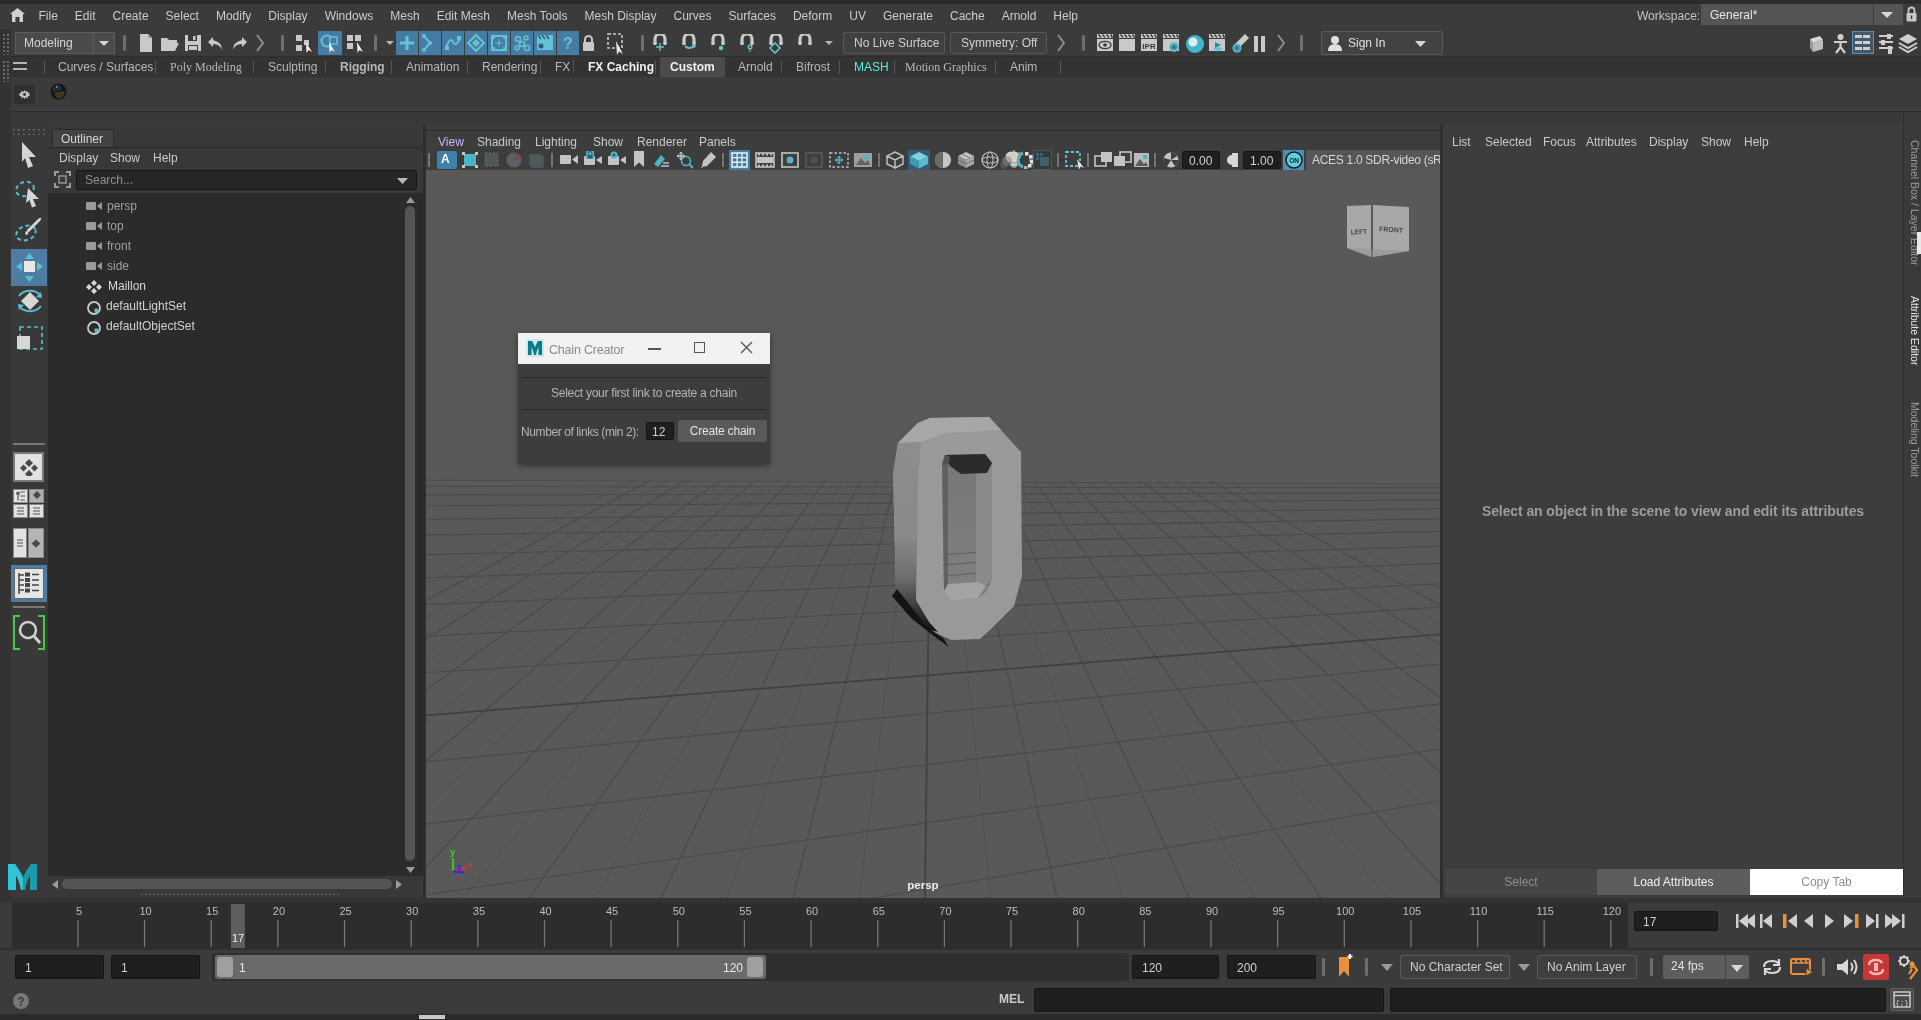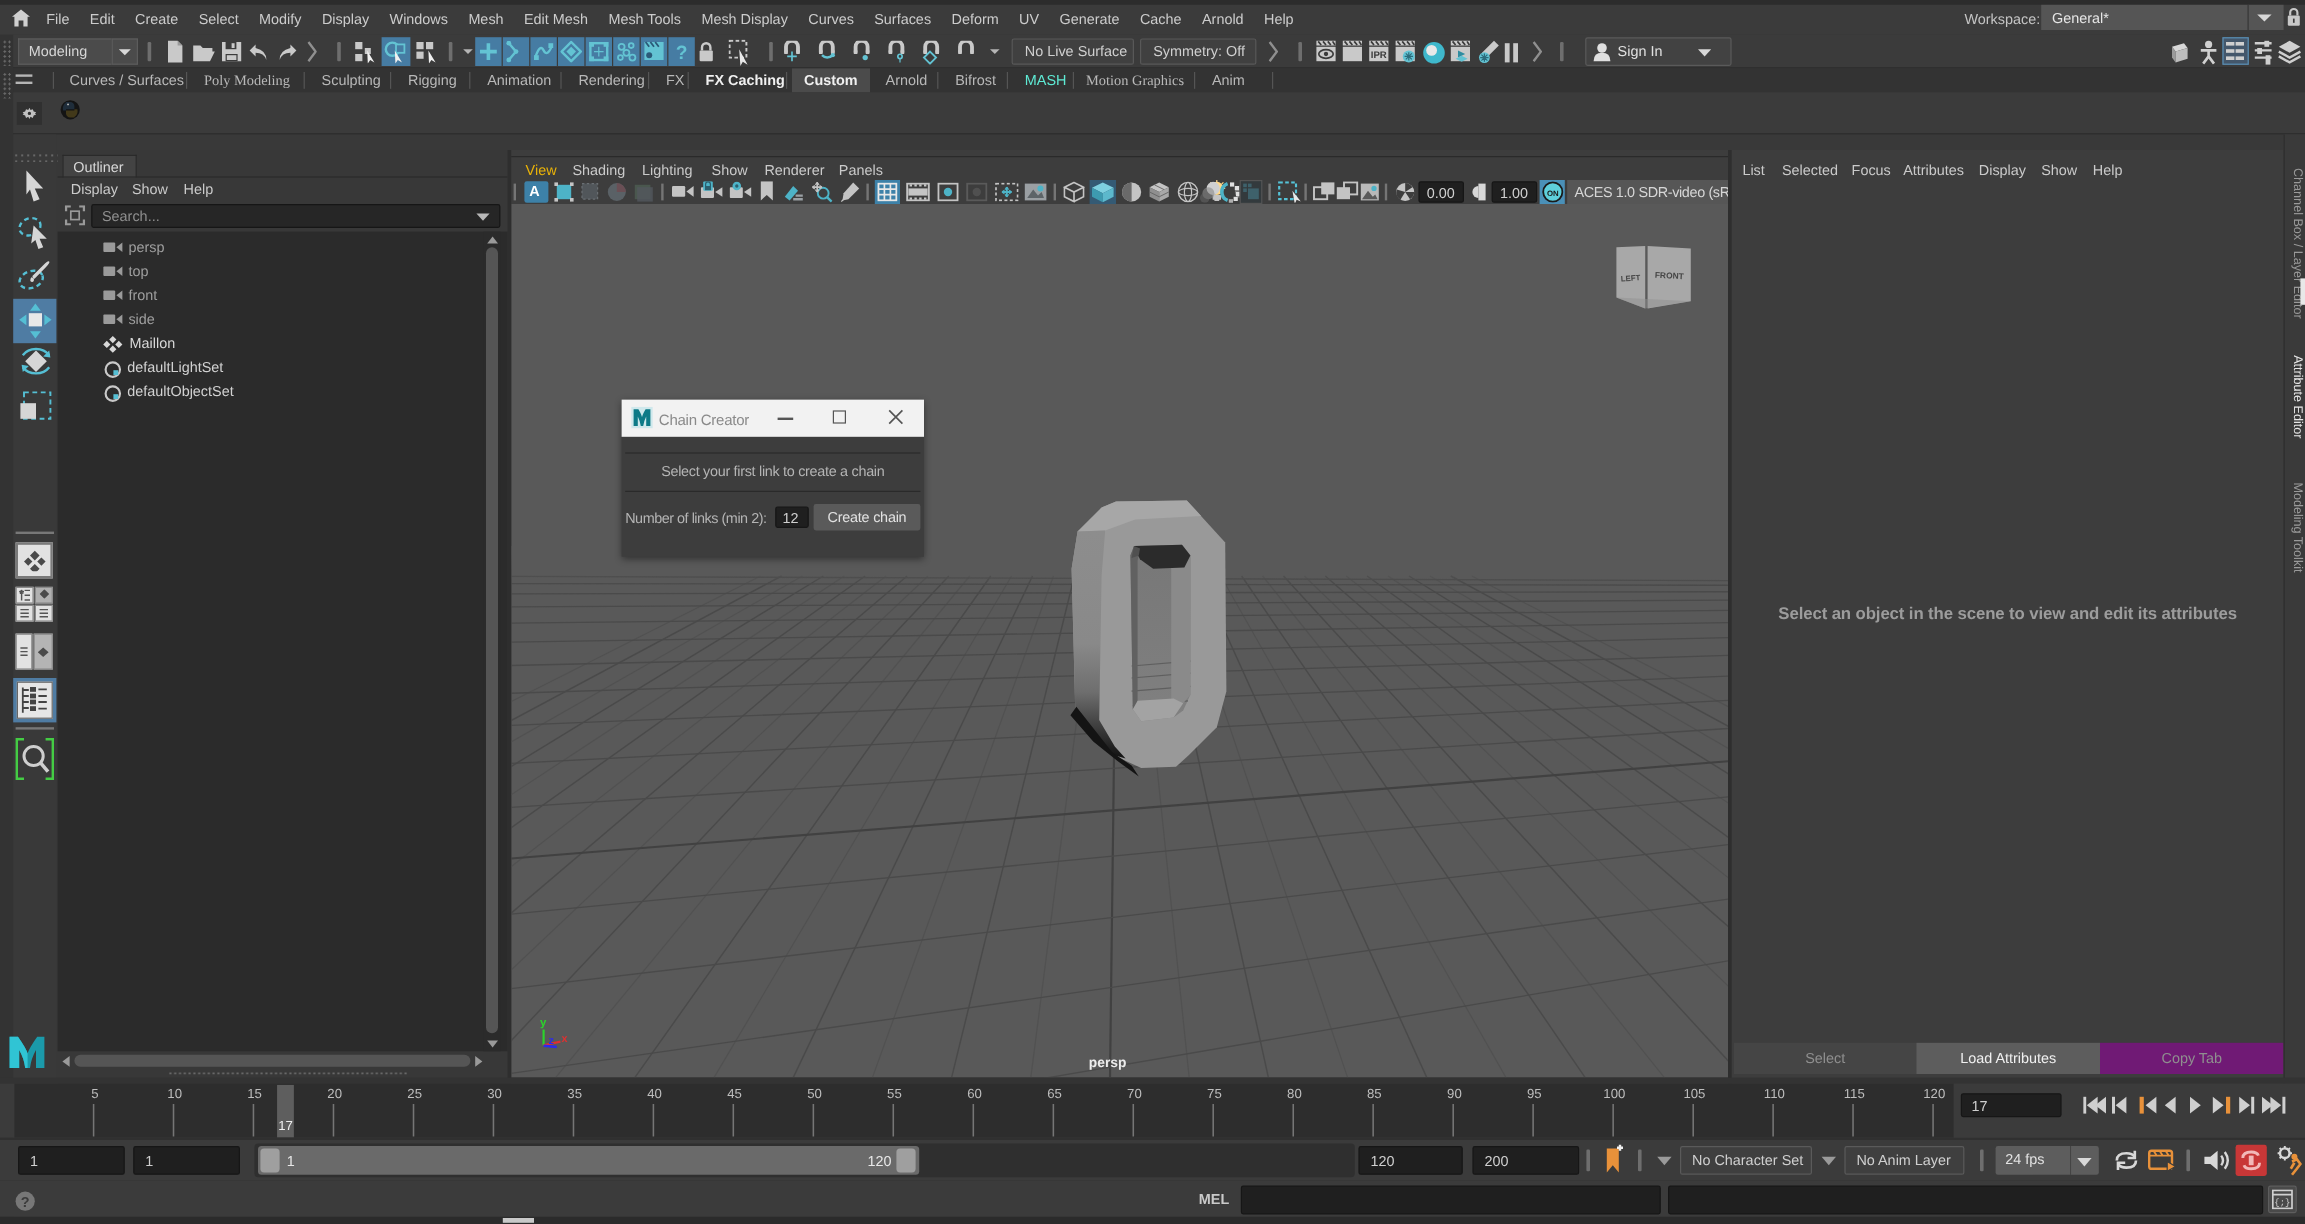--- a/index.html
+++ b/index.html
@@ -302,21 +302,21 @@
     <div class="abs" style="left:723px;top:60px;width:1px;height:14px;background:#555555;"></div>
     <div class="abs" style="left:781px;top:60px;width:1px;height:14px;background:#555555;"></div>
     <div class="abs" style="left:839px;top:60px;width:1px;height:14px;background:#555555;"></div>
     <div class="abs" style="left:894px;top:60px;width:1px;height:14px;background:#555555;"></div>
     <div class="abs" style="left:995px;top:60px;width:1px;height:14px;background:#555555;"></div>
     <div class="abs" style="left:1060px;top:60px;width:1px;height:14px;background:#555555;"></div>
     <div id="shelftabs">
 <div class="abs" style="left:48px;top:57px;height:20px;padding:3px 10px 0 10px;color:#b8b8b8;box-sizing:border-box;">Curves / Surfaces</div>
 <div class="abs" style="left:160px;top:57px;height:20px;padding:3px 10px 0 10px;color:#b8b8b8;box-sizing:border-box;font-family:Liberation Serif, serif;">Poly Modeling</div>
 <div class="abs" style="left:258px;top:57px;height:20px;padding:3px 10px 0 10px;color:#b8b8b8;box-sizing:border-box;">Sculpting</div>
-<div class="abs" style="left:330px;top:57px;height:20px;padding:3px 10px 0 10px;color:#b8b8b8;box-sizing:border-box;">Rigging</div>
+<div class="abs" style="left:330px;top:57px;height:20px;padding:3px 10px 0 10px;color:#b8b8b8;box-sizing:border-box;font-weight:bold;">Rigging</div>
 <div class="abs" style="left:396px;top:57px;height:20px;padding:3px 10px 0 10px;color:#b8b8b8;box-sizing:border-box;">Animation</div>
 <div class="abs" style="left:472px;top:57px;height:20px;padding:3px 10px 0 10px;color:#b8b8b8;box-sizing:border-box;">Rendering</div>
 <div class="abs" style="left:545px;top:57px;height:20px;padding:3px 10px 0 10px;color:#b8b8b8;box-sizing:border-box;">FX</div>
 <div class="abs" style="left:578px;top:57px;height:20px;padding:3px 10px 0 10px;font-weight:bold;color:#f0f0f0;box-sizing:border-box;">FX Caching</div>
 <div class="abs" style="left:660px;top:57px;height:20px;padding:3px 10px 0 10px;font-weight:bold;color:#f0f0f0;background:#4b4b4b;box-sizing:border-box;">Custom</div>
 <div class="abs" style="left:728px;top:57px;height:20px;padding:3px 10px 0 10px;color:#b8b8b8;box-sizing:border-box;">Arnold</div>
 <div class="abs" style="left:786px;top:57px;height:20px;padding:3px 10px 0 10px;color:#b8b8b8;box-sizing:border-box;">Bifrost</div>
 <div class="abs" style="left:844px;top:57px;height:20px;padding:3px 10px 0 10px;color:#5eead4;box-sizing:border-box;">MASH</div>
 <div class="abs" style="left:895px;top:57px;height:20px;padding:3px 10px 0 10px;color:#b8b8b8;box-sizing:border-box;font-family:Liberation Serif, serif;">Motion Graphics</div>
 <div class="abs" style="left:1000px;top:57px;height:20px;padding:3px 10px 0 10px;color:#b8b8b8;box-sizing:border-box;">Anim</div>
@@ -487,21 +487,21 @@
       <rect x="8.5" y="8.5" width="4" height="4" fill="#55bfd4"></rect>
     </svg>
 <div class="abs" style="left:106px;top:299px;color:#d2d2d2;">defaultLightSet</div>
 <svg class="abs" style="left:86px;top:320px;" width="16" height="16" viewBox="0 0 16 16">
       <circle cx="8" cy="8" r="6" fill="none" stroke="#c9c9c9" stroke-width="1.8"></circle>
       <rect x="8.5" y="8.5" width="4" height="4" fill="#55bfd4"></rect>
     </svg>
 <div class="abs" style="left:106px;top:319px;color:#d2d2d2;">defaultObjectSet</div>
 <div class="abs" style="left:425px;top:125px;width:1016px;height:778px;background:#3d3d3d;"></div>
 <div class="abs" style="left:426px;top:130px;width:1014px;height:1px;background:#2a2a2a;"></div>
-<div class="abs" style="left:438px;top:135px;color:#eab308;">View</div>
+<div class="abs" style="left:438px;top:135px;color:#c4b5fd;">View</div>
 <div class="abs" style="left:477px;top:135px;color:#cacaca;">Shading</div>
 <div class="abs" style="left:535px;top:135px;color:#cacaca;">Lighting</div>
 <div class="abs" style="left:593px;top:135px;color:#cacaca;">Show</div>
 <div class="abs" style="left:637px;top:135px;color:#cacaca;">Renderer</div>
 <div class="abs" style="left:699px;top:135px;color:#cacaca;">Panels</div>
 <div class="abs" style="left:426px;top:151px;width:1014px;height:19px;background:#3d3d3d;"></div>
 <div class="abs" style="left:428px;top:153px;width:2px;height:14px;background:#757575;"></div>
 <div class="abs" style="left:437px;top:151px;width:20px;height:18px;background:#3d81a8;border-radius:2px;"></div>
 <div class="abs" style="left:441px;top:152px;color:#fff;font-weight:bold;font-size:12px;">A</div>
 <svg class="abs" style="left:461px;top:151px;" width="18" height="18" viewBox="0 0 18 18">
@@ -788,21 +788,21 @@
 <div class="abs" style="left:1452px;top:135px;color:#cacaca;">List</div>
 <div class="abs" style="left:1485px;top:135px;color:#cacaca;">Selected</div>
 <div class="abs" style="left:1543px;top:135px;color:#cacaca;">Focus</div>
 <div class="abs" style="left:1586px;top:135px;color:#cacaca;">Attributes</div>
 <div class="abs" style="left:1649px;top:135px;color:#cacaca;">Display</div>
 <div class="abs" style="left:1701px;top:135px;color:#cacaca;">Show</div>
 <div class="abs" style="left:1744px;top:135px;color:#cacaca;">Help</div>
 <div class="abs" style="left:1443px;top:503px;width:460px;text-align:center;color:#9c9c9c;font-weight:bold;font-size:14px;letter-spacing:-0.1px;">Select an object in the scene to view and edit its attributes</div>
 <div class="abs" style="left:1445px;top:869px;width:152px;height:26px;background:#454545;color:#8f8f8f;text-align:center;padding-top:6px;box-sizing:border-box;">Select</div>
 <div class="abs" style="left:1597px;top:869px;width:153px;height:26px;background:#5d5d5d;color:#f0f0f0;text-align:center;padding-top:6px;box-sizing:border-box;">Load Attributes</div>
-<div class="abs" style="left:1750px;top:869px;width:153px;height:26px;background:#701a75;color:#8f8f8f;text-align:center;padding-top:6px;box-sizing:border-box;">Copy Tab</div>
+<div class="abs" style="left:1750px;top:869px;width:153px;height:26px;background:#ffffff;color:#8f8f8f;text-align:center;padding-top:6px;box-sizing:border-box;">Copy Tab</div>
 <div class="abs" style="left:1903px;top:112px;width:18px;height:791px;background:#3a3a3a;border-left:1px solid #2e2e2e;box-sizing:border-box;"></div>
 <div class="abs" style="left:1905px;top:140px;width:16px;height:160px;color:#9a9a9a;writing-mode:vertical-rl;white-space:nowrap;font-size:10.5px;">Channel Box / Layer Editor</div>
 <div class="abs" style="left:1905px;top:296px;width:16px;height:90px;color:#e6e6e6;writing-mode:vertical-rl;white-space:nowrap;font-size:10.5px;">Attribute Editor</div>
 <div class="abs" style="left:1905px;top:402px;width:16px;height:95px;color:#9a9a9a;writing-mode:vertical-rl;white-space:nowrap;font-size:10.5px;">Modeling Toolkit</div>
 <div class="abs" style="left:1917px;top:232px;width:4px;height:22px;background:#e8e8e8;"></div>
 <div class="abs" style="left:423px;top:125px;width:3px;height:778px;background:#2e2e2e;"></div>
 <div class="abs" style="left:1440px;top:125px;width:3px;height:778px;background:#2e2e2e;"></div>
 <div class="abs" style="left:0px;top:898px;width:1921px;height:5px;background:#333333;"></div>
 <div class="abs" style="left:0px;top:948px;width:1921px;height:2px;background:#303030;"></div>
 <div class="abs" style="left:0px;top:983px;width:1921px;height:2px;background:#303030;"></div>

